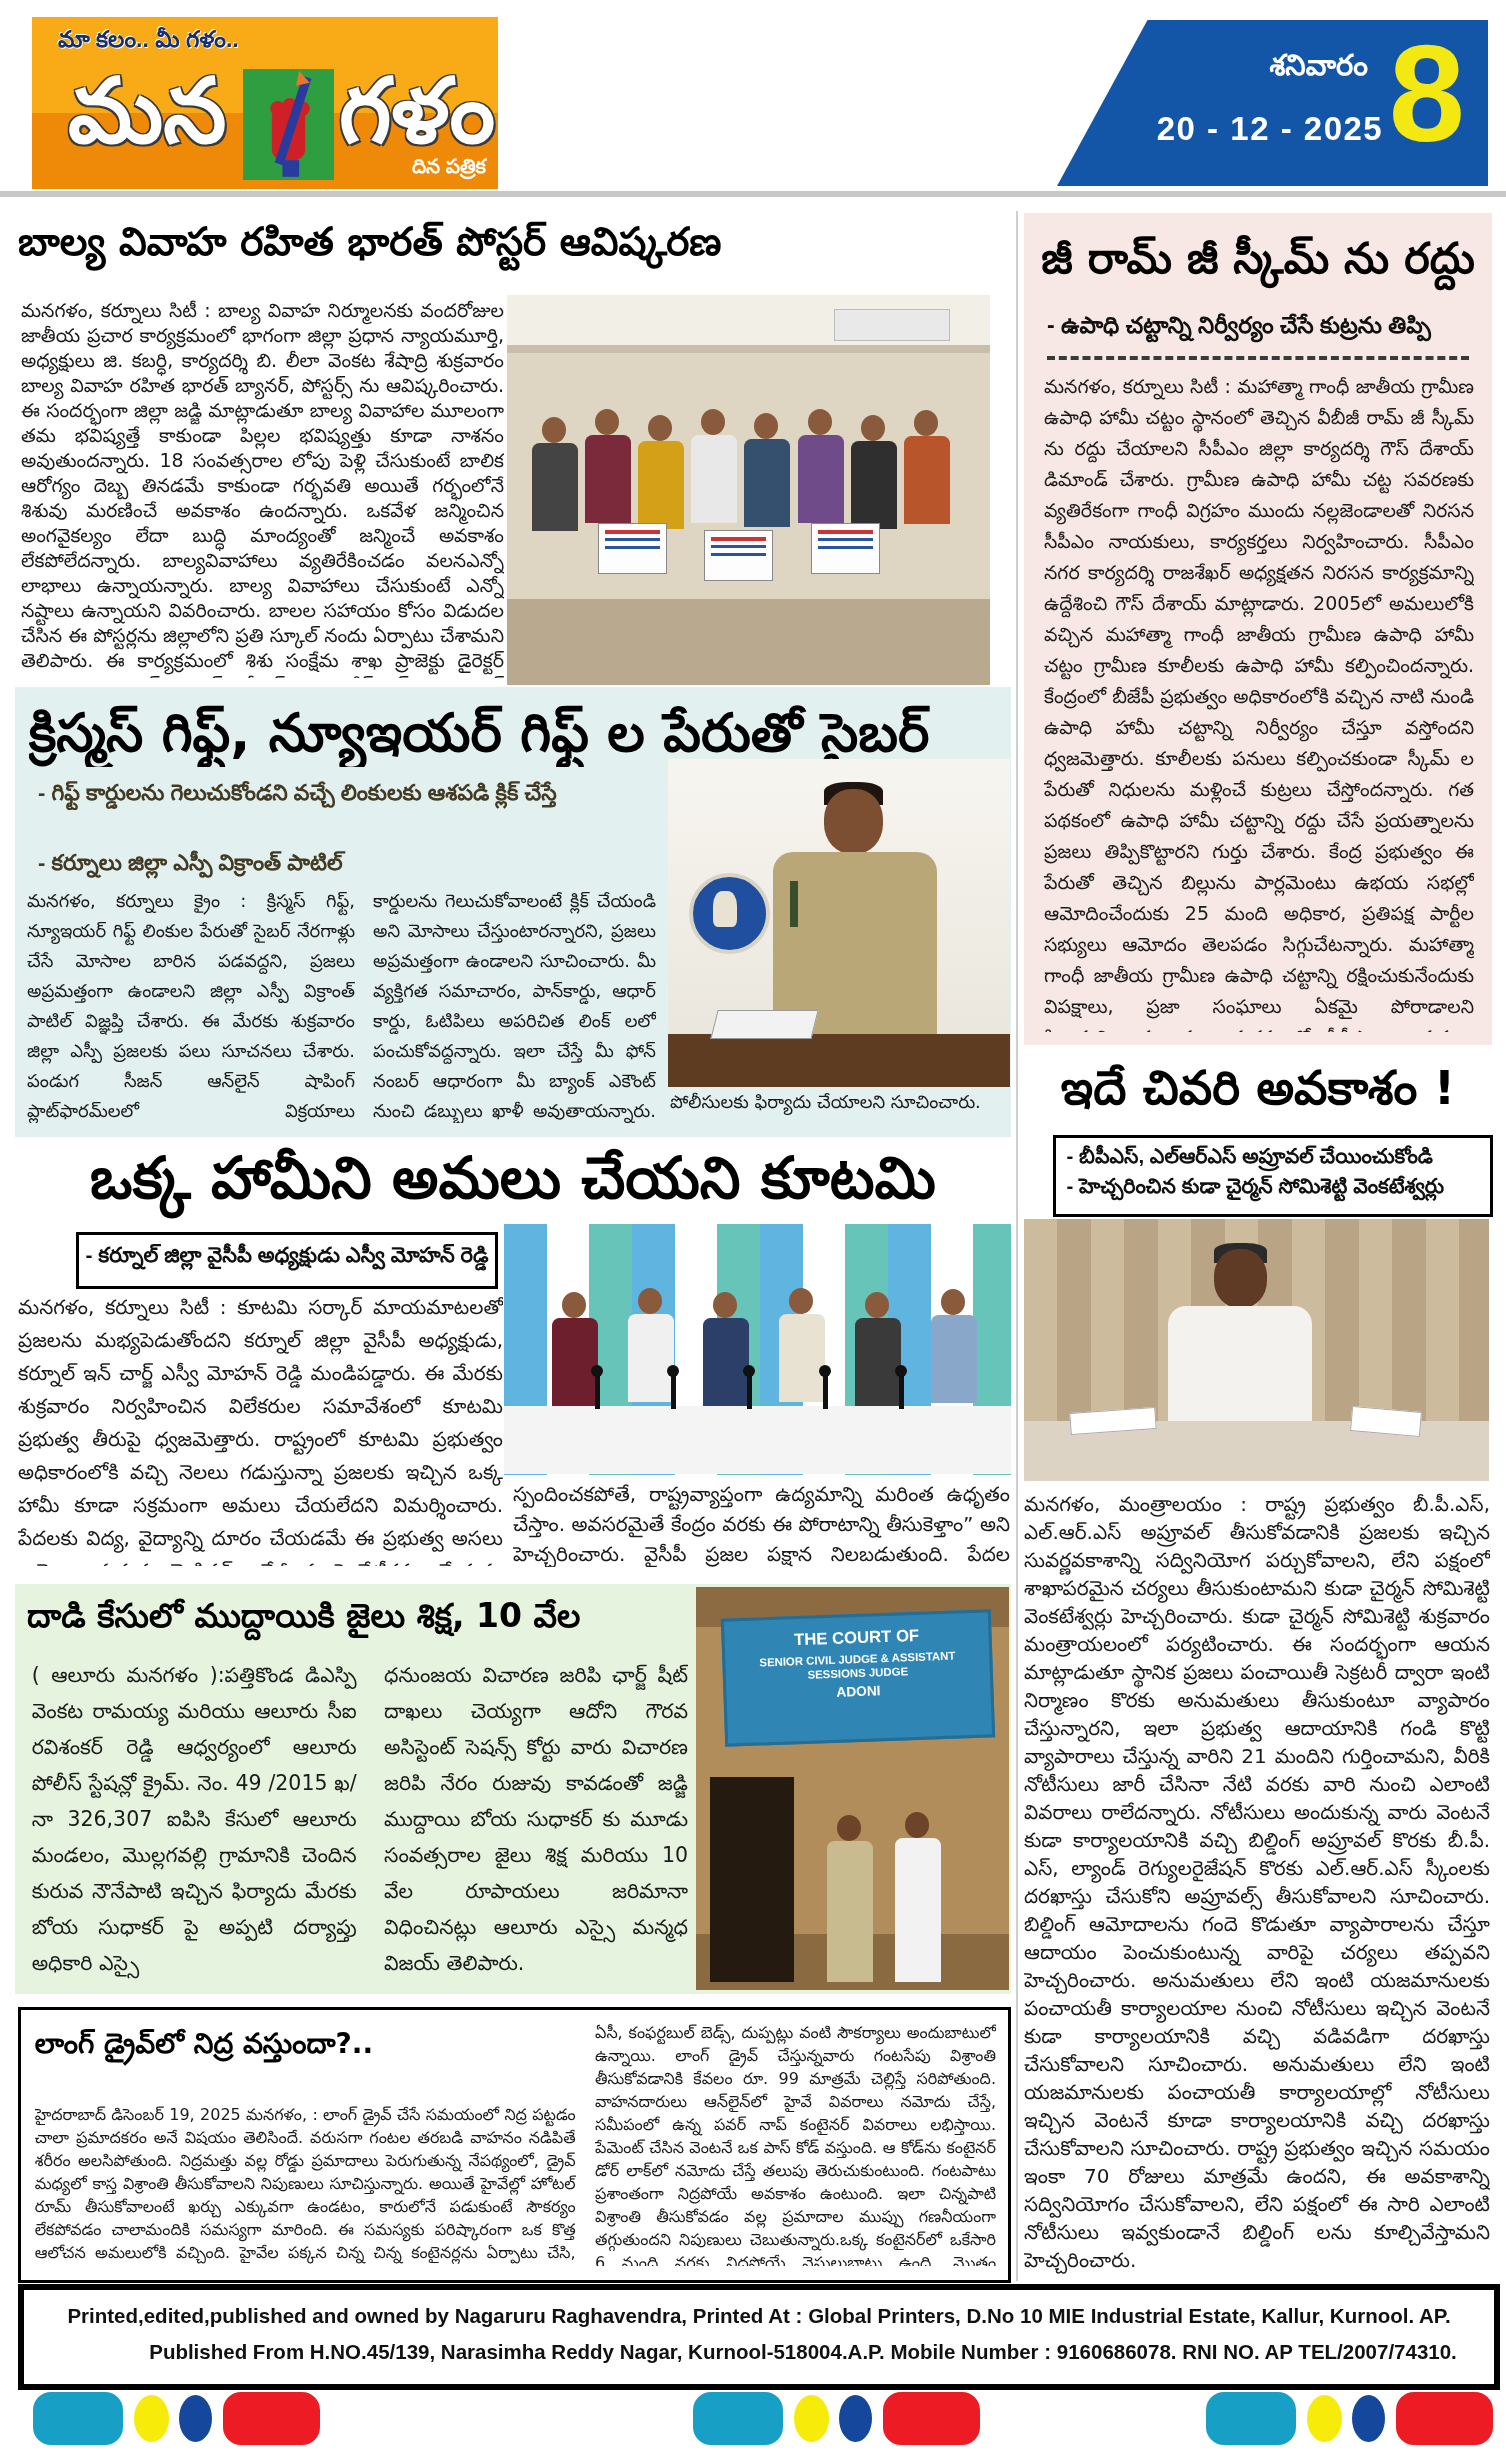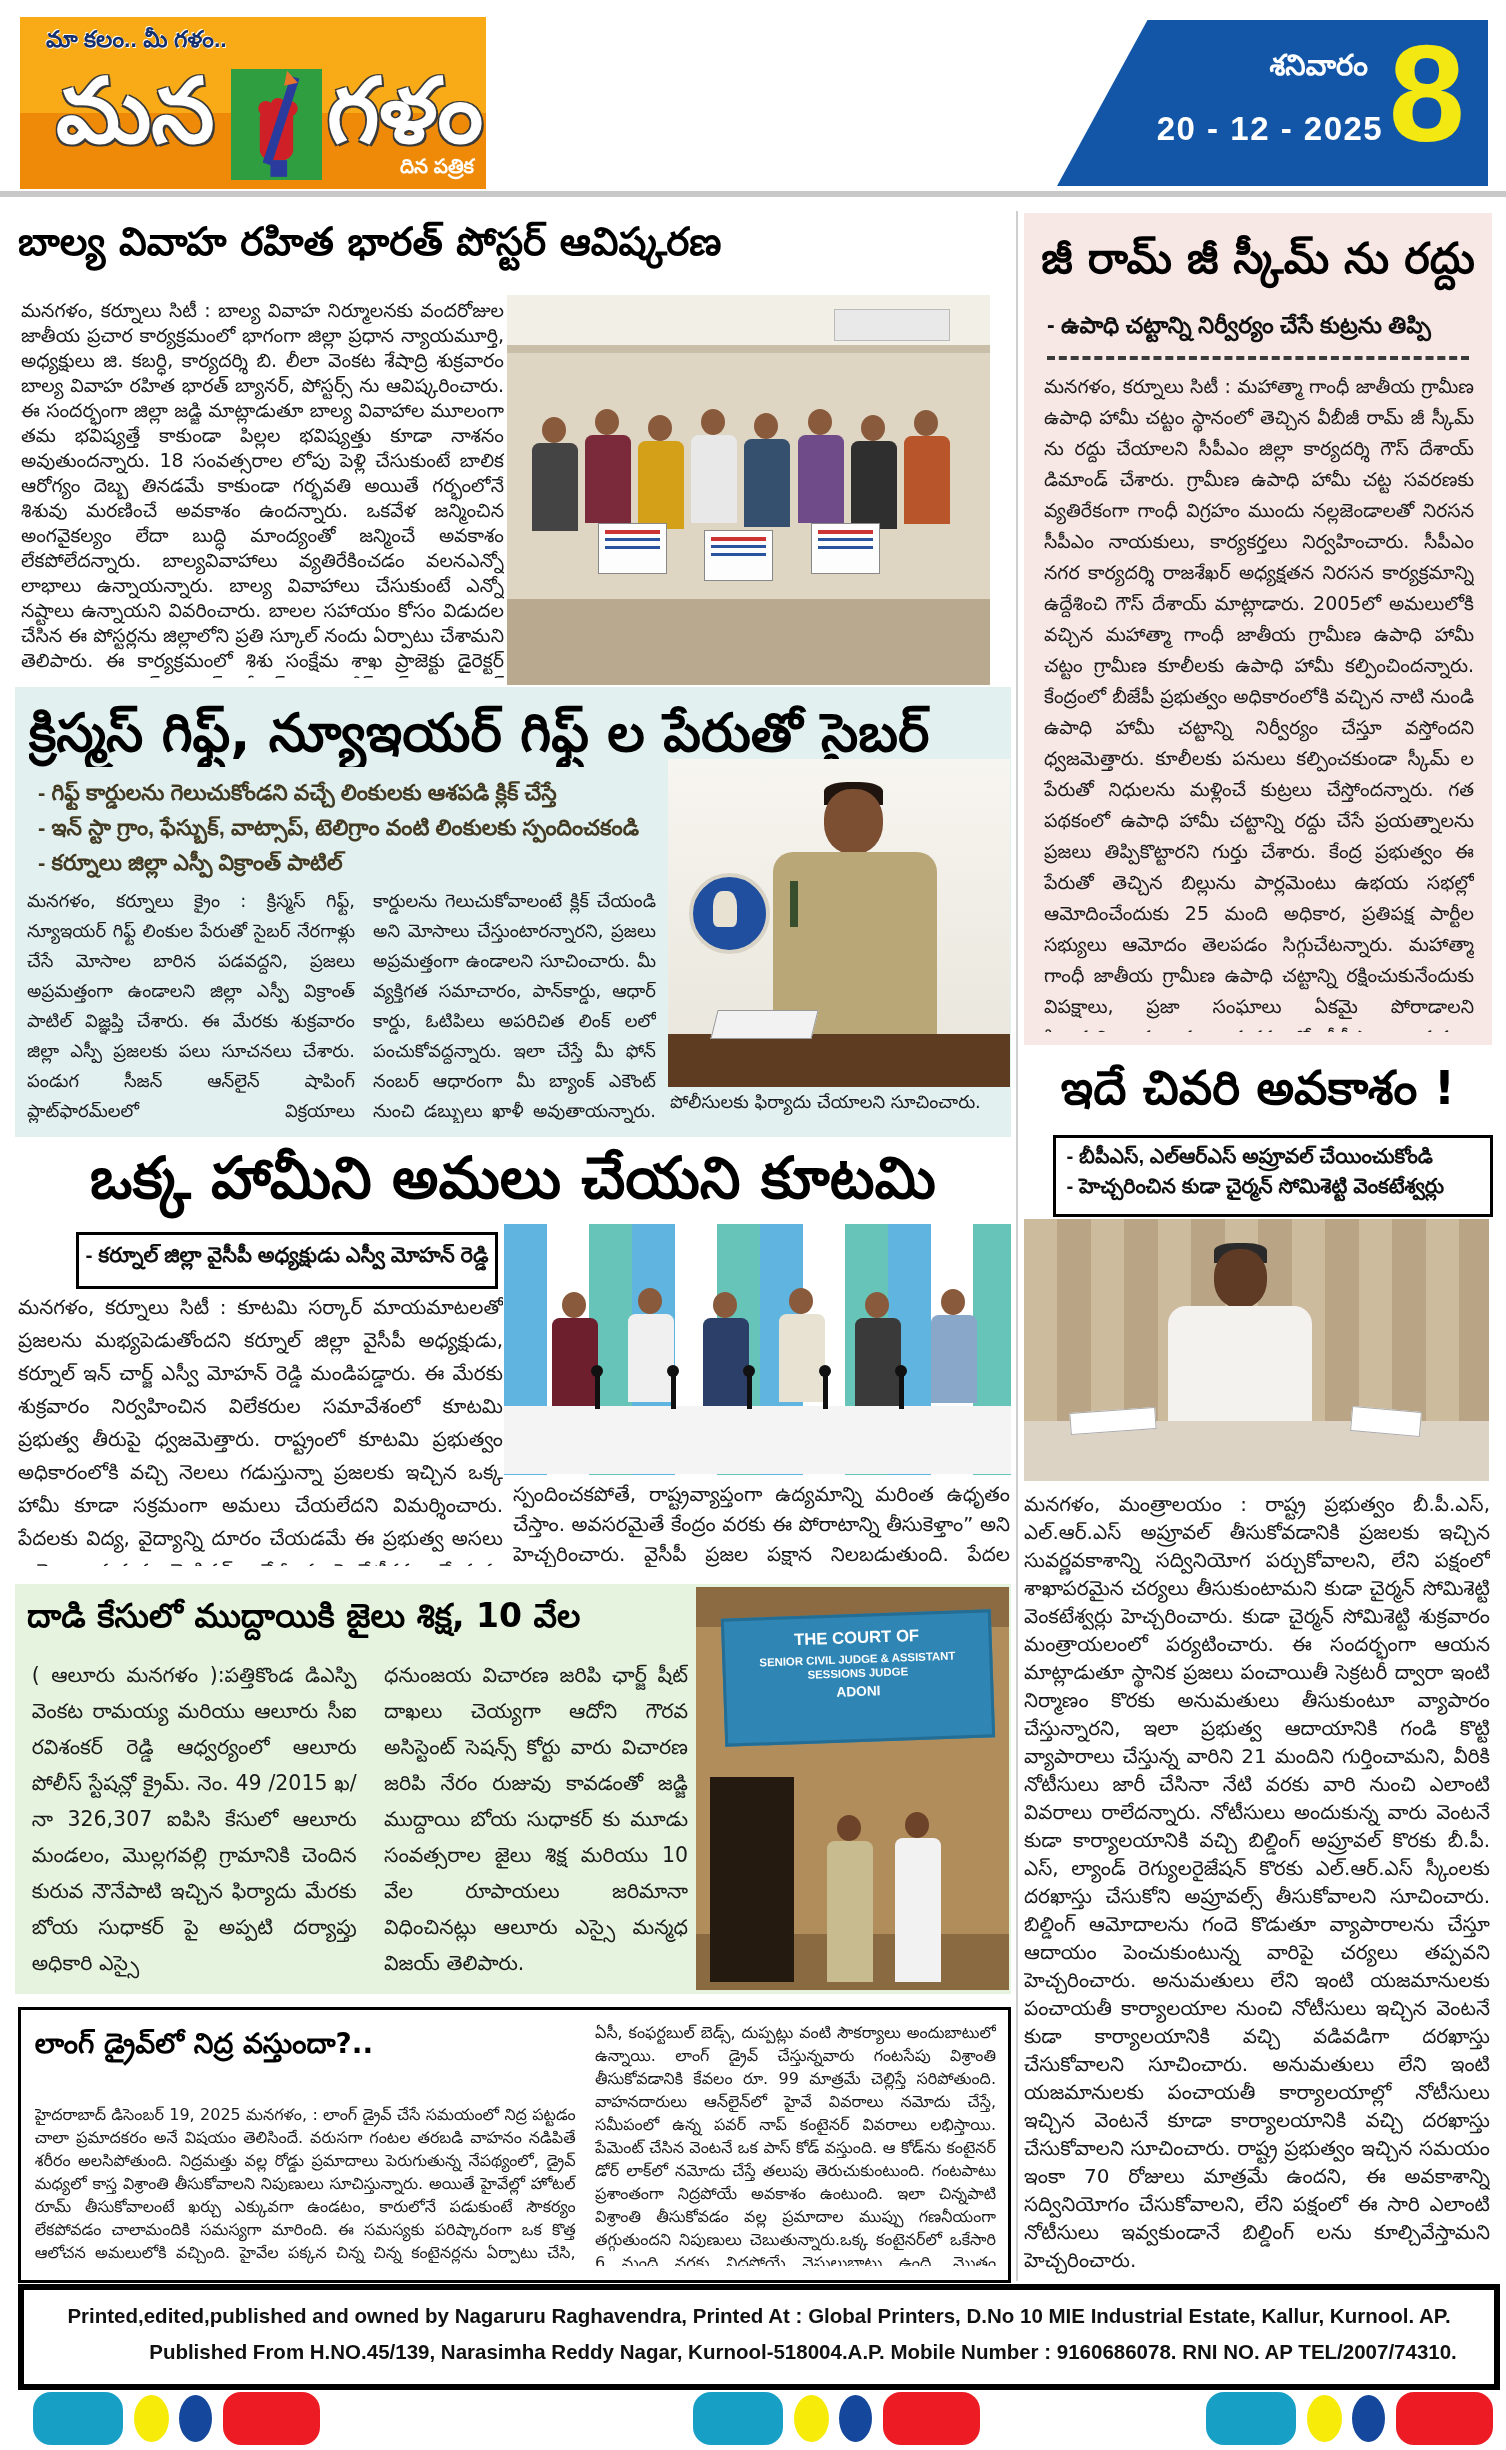--- a/index.html
+++ b/index.html
@@ -3,21 +3,21 @@
 <meta charset="utf-8">
 <style>
   html,body{margin:0;padding:0;background:#9a9a9a;}
   #page{position:relative;width:1507px;height:2450px;background:#ffffff;overflow:hidden;
         font-family:"Liberation Sans","DejaVu Sans",sans-serif;color:#111;}
   .abs{position:absolute;}
   .just{text-align:justify;}
   .hid{overflow:hidden;}
 
   
-  #logo{left:20px;top:16.7px;width:466px;height:172px;
+  #logo{left:32px;top:16.7px;width:466px;height:172px;
         background:linear-gradient(#f8ab17 0 56%,#ee8a07 56% 100%);}
   #tagline{left:26px;top:9px;font-size:23px;font-weight:bold;color:#16306e;
            text-shadow:0.8px 0.8px 0 #fff,-0.8px -0.8px 0 #fff;}
   .logoword{font-size:90px;font-weight:bold;color:#fff;line-height:1;
             text-shadow:2.3px 2.3px 0 #3a3a3a,-1.5px -1.5px 0 #3a3a3a,1.5px -1.5px 0 #3a3a3a,-1.5px 1.5px 0 #3a3a3a;
             font-family:"DejaVu Sans",sans-serif;}
   #fistbox{left:211px;top:52px;width:91px;height:111px;background:#2f9e41;}
   #dinap{right:12px;bottom:6px;font-size:20px;color:#fff;font-weight:bold;}
   #secbox{left:492px;top:20px;width:639px;height:166px;background:#e8430a;
           clip-path:polygon(0 0,100% 0,86% 100%,0 100%);}
@@ -189,21 +189,20 @@
     <div class="poster" style="left:304px;top:228px;">
         <i></i>
         <em></em>
         <em></em>
       </div>
   </div>
 
   <div class="abs" id="a2box">
     <div class="abs h1 hid" style="left:13.7px;top:15px;width:969px;height:65px;font-size:53px;">క్రిస్మస్ గిఫ్ట్, న్యూఇయర్ గిఫ్ట్ ల పేరుతో సైబర్ మోసాలు</div>
     <div class="abs pts hid" style="left:23px;top:93px;width:623px;height:30px;font-size:22px;">- గిఫ్ట్ కార్డులను గెలుచుకోండని వచ్చే లింకులకు ఆశపడి  క్లిక్ చేస్తే మోసపోతారు</div>
-    <div class="abs pts hid" style="left:23px;top:128px;width:623px;height:30px;font-size:22px;">- ఇన్ స్టా గ్రాం, ఫేస్బుక్, వాట్సాప్, టెలిగ్రాం వంటి  లింకులకు స్పందించకండి</div>
     <div class="abs pts hid" style="left:23px;top:163px;width:623px;height:30px;font-size:22px;">- కర్నూలు జిల్లా ఎస్పీ విక్రాంత్ పాటిల్</div>
     <div class="abs body just hid" style="left:12px;top:199px;width:328px;height:237px;font-size:18px;line-height:30px;">మనగళం, కర్నూలు క్రైం :  క్రిస్మస్ గిఫ్ట్, న్యూఇయర్ గిఫ్ట్  లింకుల పేరుతో సైబర్ నేరగాళ్లు చేసే మోసాల బారిన పడవద్దని, ప్రజలు అప్రమత్తంగా ఉండాలని జిల్లా ఎస్పీ విక్రాంత్ పాటిల్ విజ్ఞప్తి చేశారు. ఈ మేరకు శుక్రవారం జిల్లా ఎస్పీ ప్రజలకు పలు సూచనలు చేశారు. పండుగ సీజన్ ఆన్‌లైన్ షాపింగ్ ప్లాట్‌ఫారమ్‌లలో విక్రయాలు ప్రారంభమవుతాయన్నారు. గిఫ్ట్ ల పేరుతో సోషల్ మీడియా మరియు ఈ మెయిల్స్ లలో లింక్ లు వస్తుంటాయన్నారు. ఆ గిఫ్ట్</div>
     <div class="abs body just hid" style="left:358px;top:199px;width:283px;height:237px;font-size:18px;line-height:30px;">కార్డులను గెలుచుకోవాలంటే క్లిక్ చేయండి అని మోసాలు చేస్తుంటారన్నారని, ప్రజలు అప్రమత్తంగా ఉండాలని సూచించారు. మీ వ్యక్తిగత సమాచారం, పాన్‌కార్డు, ఆధార్ కార్డు, ఓటిపిలు అపరిచిత లింక్ లలో పంచుకోవద్దన్నారు. ఇలా చేస్తే మీ ఫోన్ నంబర్ ఆధారంగా మీ బ్యాంక్ ఎకౌంట్ నుంచి డబ్బులు ఖాళీ అవుతాయన్నారు. ఎలాంటి అనుమానాస్పద లింకులు వచ్చినా క్లిక్ చేయకుండా ఉండండి. ఎవరైనా సైబర్ మోసానికి గురైతే వెంటనే స్థానిక పోలీసులకు లేదా సైబర్ ల్యాబ్</div>
     <div class="abs body hid" style="left:655px;top:404px;width:334px;height:33px;font-size:18px;">పోలీసులకు ఫిర్యాదు చేయాలని సూచించారు.</div>
   </div>
   <div class="abs photo" id="ph2">
     <div class="emb">
         <i></i>
       </div>
     <div class="hair"></div>

